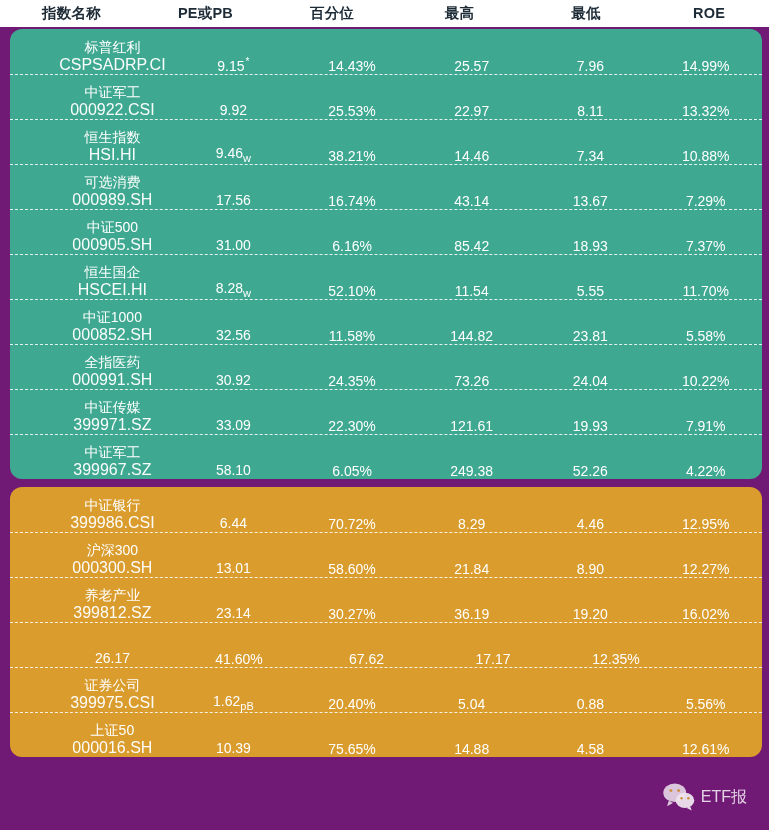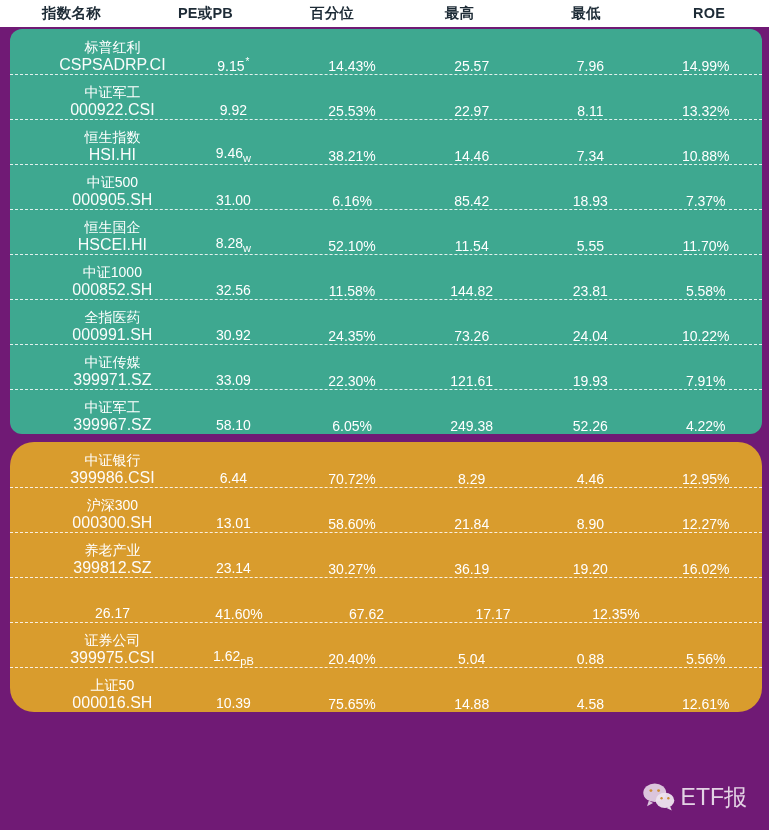--- a/index.html
+++ b/index.html
@@ -46,21 +46,21 @@
 
   
   .section {
     position: relative;
     overflow: hidden;
     margin-left: 10px;
     margin-right: 7px;
     border-radius: 12px;
   }
   .section.green  { background: #3ea890; margin-top: 2px; }
-  .section.orange { background: #d99c2d; margin-top: 8px; border-radius: 24px; }
+  .section.orange { background: #d99c2d; margin-top: 8px; }
 
   .row {
     display: flex;
     align-items: flex-end;
     height: 45px;
     position: relative;
     padding-left: 40px;
   }
   .row + .row::before {
     content: "";
@@ -114,21 +114,21 @@
     right: 22px;
     bottom: 18px;
     display: flex;
     align-items: center;
     gap: 5px;
     pointer-events: none;
     opacity: 0.88;
   }
   .wm-logo { width: 34px; height: 30px; display: block; }
   .wm-text {
-    font-size: 23px;
+    font-size: 16px;
     color: rgba(255,255,255,0.92);
     font-family: "Liberation Sans", "DejaVu Sans", sans-serif;
     line-height: 1;
     white-space: nowrap;
   }
 </style>
 </head>
 <body>
 
 <div id="table-root">
@@ -169,20 +169,31 @@
         <div class="row">
           <div class="cell r-name">
             <span class="idx-name">恒生指数</span>
             <span class="idx-code">HSI.HI</span>
           </div>
           <div class="cell r-pe"><span class="num">9.46</span><span class="sub">w</span></div>
           <div class="cell num r-pct">38.21%</div>
           <div class="cell num r-high">14.46</div>
           <div class="cell num r-low">7.34</div>
           <div class="cell num r-roe">10.88%</div>
+        </div>
+        <div class="row">
+          <div class="cell r-name">
+            <span class="idx-name">可选消费</span>
+            <span class="idx-code">000989.SH</span>
+          </div>
+          <div class="cell r-pe"><span class="num">17.56</span></div>
+          <div class="cell num r-pct">16.74%</div>
+          <div class="cell num r-high">43.14</div>
+          <div class="cell num r-low">13.67</div>
+          <div class="cell num r-roe">7.29%</div>
         </div>
         <div class="row">
           <div class="cell r-name">
             <span class="idx-name">中证500</span>
             <span class="idx-code">000905.SH</span>
           </div>
           <div class="cell r-pe"><span class="num">31.00</span></div>
           <div class="cell num r-pct">6.16%</div>
           <div class="cell num r-high">85.42</div>
           <div class="cell num r-low">18.93</div>

